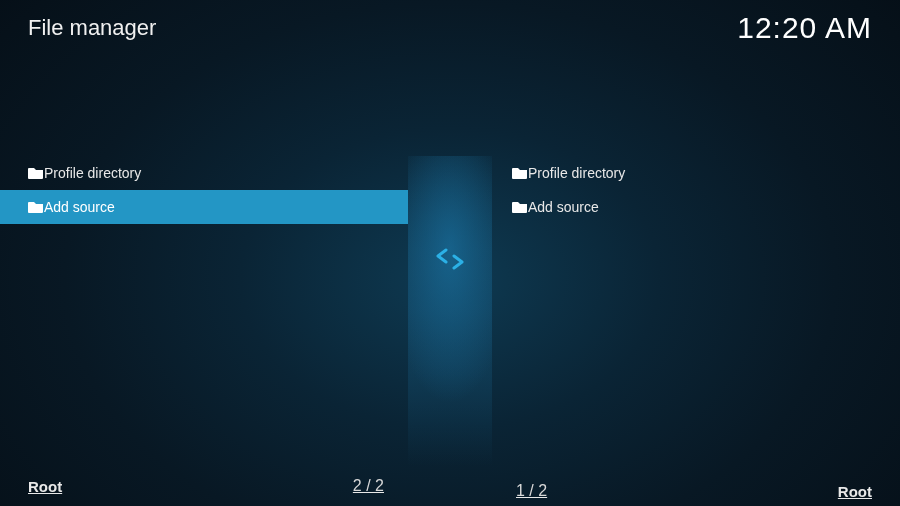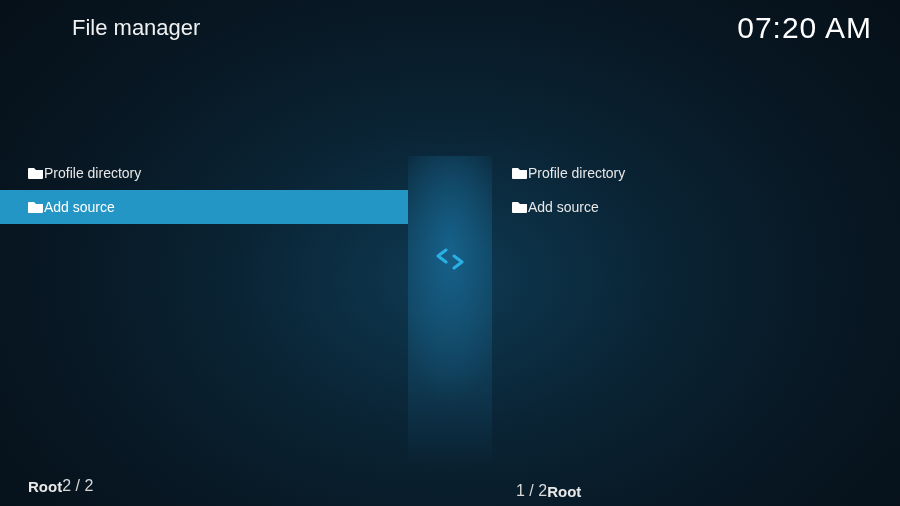--- a/index.html
+++ b/index.html
@@ -11,21 +11,21 @@
   }
   .header {
     position: absolute;
     top: 0; left: 0; right: 0;
     height: 55px;
     display: flex;
     justify-content: space-between;
     align-items: center;
     padding: 0 28px;
   }
-  .title { font-size: 22px; font-weight: 300; color: #f0f0f0; margin-left: 44px; }
+  .title { font-size: 22px; font-weight: 300; color: #f0f0f0; }
   .clock { font-size: 30px; font-weight: 300; color: #ffffff; letter-spacing: 1px; }
   .panes {
     position: absolute;
     top: 156px; left: 0; right: 0;
     height: 310px;
     display: flex;
   }
   .pane { position: relative; }
   .pane.left { width: 408px; }
   .pane.right { width: 408px; }
@@ -66,35 +66,36 @@
     left: 0; right: 0; bottom: 0;
     height: 40px;
     display: flex;
     align-items: center;
     padding: 0 28px;
   }
   .footer .spacer { flex: 0 0 84px; }
   .footer-side {
     width: 408px;
     display: flex;
-    justify-content: flex-start;
+    justify-content: space-between;
     align-items: center;
     font-size: 14px;
+    text-decoration: underline;
   }
   .footer-side .root { font-weight: 600; font-size: 15px; }
   .footer-side .count { font-size: 16px; color: #d8d8d8; }
   .footer-side.left { padding-right: 24px; }
   .footer-side.right { padding-left: 24px; margin-top: 10px; }
 </style>
 </head>
 <body>
 
 <div class="header">
   <div class="title">File manager</div>
-  <div class="clock">07:20 AM</div>
+  <div class="clock">12:20 AM</div>
 </div>
 
 <div class="panes">
 
   <div class="pane left">
     <div class="list-item">
       <span class="folder-icon">
         <svg viewBox="0 0 16 14" width="16" height="14">
             <path d="M1 2h5l2 2h7v8a1 1 0 0 1-1 1H1a1 1 0 0 1-1-1V3a1 1 0 0 1 1-1z" fill="#ffffff"></path>
           </svg>

